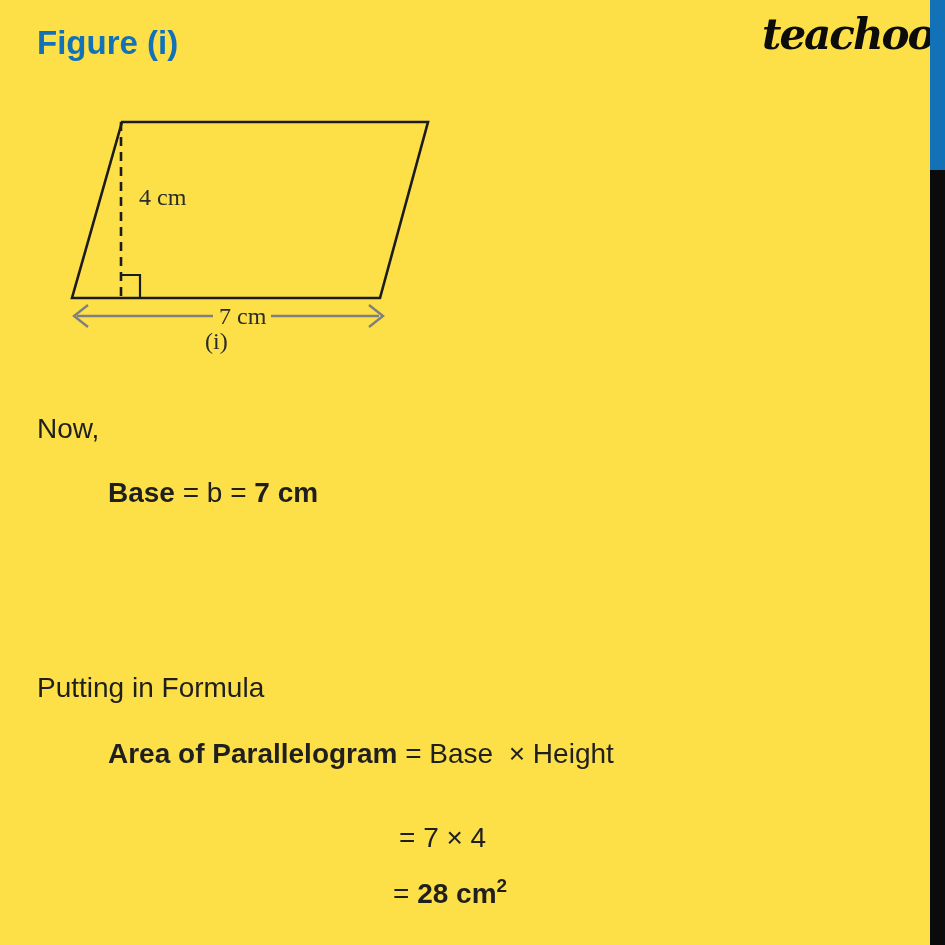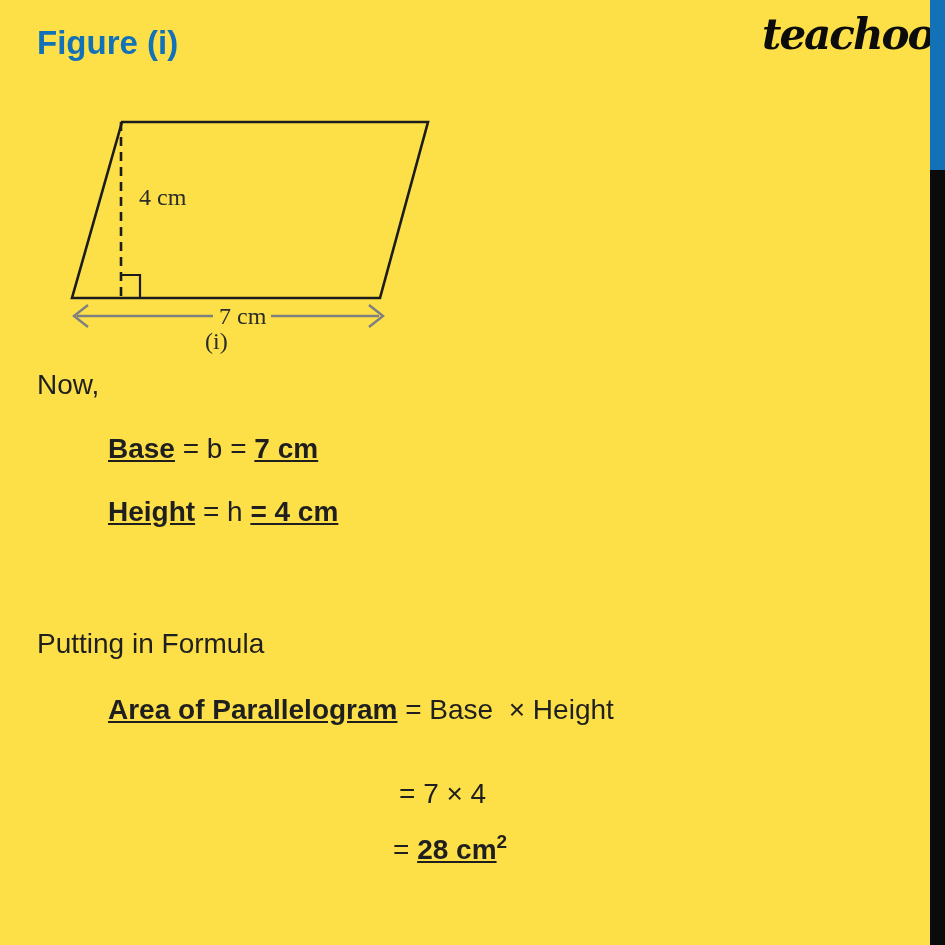--- a/index.html
+++ b/index.html
@@ -57,22 +57,23 @@
     font-family: "Liberation Serif", serif;
     font-size: 24px;
     fill: #2b2b2b;
   }
   .txt {
     position: absolute;
     font-size: 28px;
     line-height: 34px;
     white-space: pre;
     color: #1f1f1f;
+    margin-top: 44px;
   }
-  .b { font-weight: bold; text-decoration: underline; }
+  .b { font-weight: bold; }
   .sup {
     font-weight: bold;
     font-size: 19px;
     vertical-align: 11px;
   }
 </style>
 </head>
 <body>
 
 <div class="page">
@@ -101,21 +102,20 @@
 
     <text x="179" y="234">7 cm</text>
 
     <text x="165" y="259">(i)</text>
   </svg>
 
   <div class="txt" style="left:37px; top:368px;"><span>Now,</span></div>
 
   <div class="txt" style="left:108px; top:432px;"><span class="b">Base</span><span> = b = </span><span class="b">7 cm</span></div>
 
-  <div class="txt" style="left:108px; top:495px;"><span class="b">Height</span><span> = h </span><span class="b">= 4 cm</span></div>
 
   <div class="txt" style="left:108px; top:693px;"><span class="b">Area of Parallelogram</span><span> = Base  × Height</span></div>
 
   <div class="txt" style="left:37px; top:627px;"><span>Putting in Formula</span></div>
 
   <div class="txt" style="left:399px; top:777px;"><span>= 7 × 4</span></div>
 
   <div class="txt" style="left:393px; top:825px;"><span>= </span><span class="b">28 cm</span><span class="sup">2</span></div>
 
 </div>

